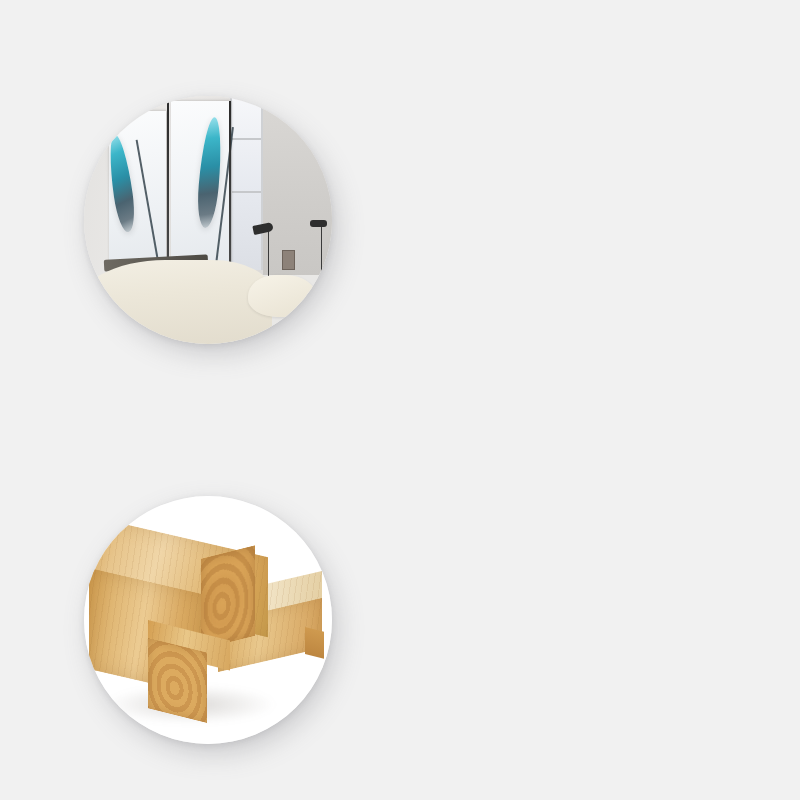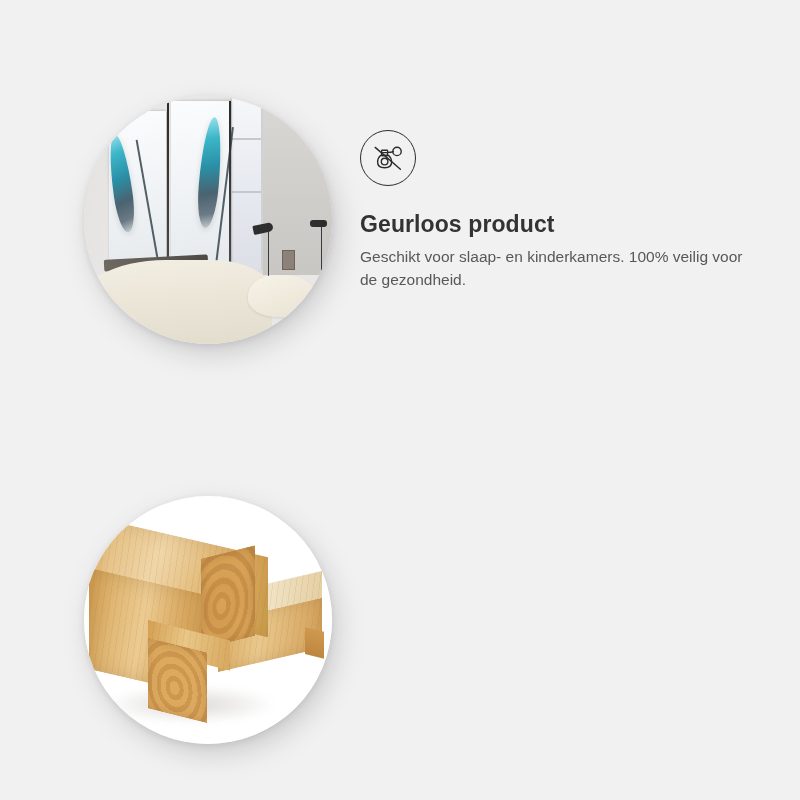--- a/index.html
+++ b/index.html
@@ -247,41 +247,20 @@
           <div class="lamp2-arm"></div>
           <div class="lamp2-head"></div>
 
           <div class="headboard"></div>
           <div class="bedding"></div>
           <div class="pillow"></div>
         </div>
       </div>
     </div>
 
-    <div class="text-col tc-1">
-      <div class="icon-circle">
-        <svg width="36" height="36" viewBox="0 0 36 36" fill="none" stroke="#2b2b2b" stroke-width="1.4" stroke-linecap="round" stroke-linejoin="round">
-
-          <path d="M10.5 15.5 C8.6 17.2 7.6 19.6 7.6 22 C7.6 25.6 10.4 27.8 14.6 27.8 C18.8 27.8 21.6 25.6 21.6 22 C21.6 19.6 20.6 17.2 18.7 15.5 Z"></path>
-
-          <rect x="11.6" y="10.3" width="6" height="5.2" rx="0.6"></rect>
-          <path d="M11.6 12.6 H17.6"></path>
-
-          <path d="M17.6 12.4 C20.4 12.4 22.2 12.0 23.4 11.6"></path>
-
-          <circle cx="27" cy="11.4" r="4.2"></circle>
-
-          <circle cx="14.6" cy="21.6" r="3.3"></circle>
-
-          <path d="M5.2 7.4 L30.4 29.2"></path>
-        </svg>
-      </div>
-      <h2 class="feat-title">Geurloos product</h2>
-      <p class="feat-desc">Geschikt voor slaap- en kinderkamers. 100% veilig voor de gezondheid.</p>
-    </div>
   </section>
 
   <section class="feature feature-2">
 
     <div class="photo-wrap">
       <div class="photo">
         <div class="photo-inner wood-scene">
           <div class="floor-shadow"></div>
 
           <div class="blk plank">

